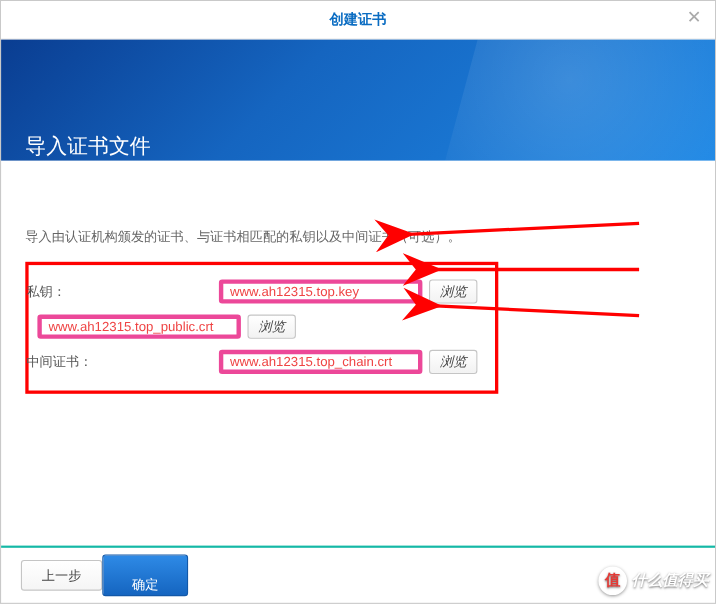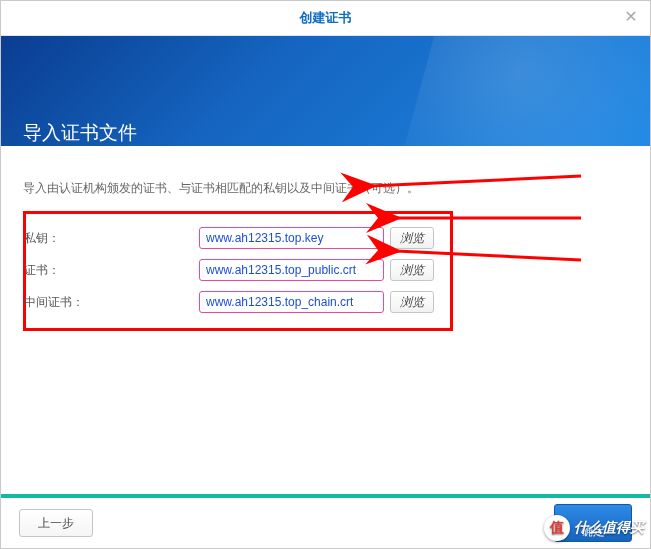--- a/index.html
+++ b/index.html
@@ -67,20 +67,21 @@
     margin-left: 22px;
     font-weight: 500;
     position: relative;
     z-index: 1;
   }
   .content {
     flex: 1;
     padding: 34px 22px 10px 22px;
     color: #555;
     position: relative;
+    margin-top: 27px;
   }
   .desc {
     color: #666;
     margin-bottom: 14px;
   }
   .form {
     border: 3px solid #ff0000;
     padding: 6px 8px 8px 8px;
     width: 430px;
     position: relative;
@@ -99,25 +100,25 @@
     left: -10px;
   }
   .row .inp {
     flex: 1;
     display: flex;
     align-items: center;
   }
   .row input[type=text] {
     width: 185px;
     height: 22px;
-    border: 1px solid #ec4899;
+    border: 4px solid #ec4899;
     border-radius: 3px;
     padding: 0 6px;
     font-size: 12px;
-    color: #1d4ed8;
+    color: #ef4444;
     box-sizing: border-box;
   }
   .row .btn-browse {
     margin-left: 6px;
     height: 22px;
     width: 44px;
     border: 1px solid #c5c5c5;
     border-radius: 3px;
     background: linear-gradient(#fff,#f2f2f2);
     font-size: 12px;
@@ -126,26 +127,26 @@
     padding: 0;
     font-style: italic;
   }
   .annotation-layer {
     position: absolute;
     top: 0; left: 0;
     pointer-events: none;
     z-index: 5;
   }
   .footer {
-    border-top: 4px solid #14b8a6;
+    border-top: 2px solid #14b8a6;
     height: 50px;
     padding: 0 18px;
     display: flex;
     align-items: center;
-    justify-content: space-between;
+    justify-content: flex-start;
   }
   .btn {
     height: 28px;
     padding: 0 18px;
     border-radius: 3px;
     font-size: 12px;
     cursor: pointer;
     border: 1px solid #c5c5c5;
     background: linear-gradient(#fff,#f5f5f5);
     color: #444;
@@ -206,21 +207,20 @@
 
     <div class="form">
       <div class="row">
         <div class="lbl">私钥：</div>
         <div class="inp">
           <input type="text" value="www.ah12315.top.key" style="">
           <button class="btn-browse">浏览</button>
         </div>
       </div>
       <div class="row">
-        <div class="lbl">证书：</div>
         <div class="inp">
           <input type="text" value="www.ah12315.top_public.crt" style="">
           <button class="btn-browse">浏览</button>
         </div>
       </div>
       <div class="row">
         <div class="lbl">中间证书：</div>
         <div class="inp">
           <input type="text" value="www.ah12315.top_chain.crt" style="">
           <button class="btn-browse">浏览</button>

